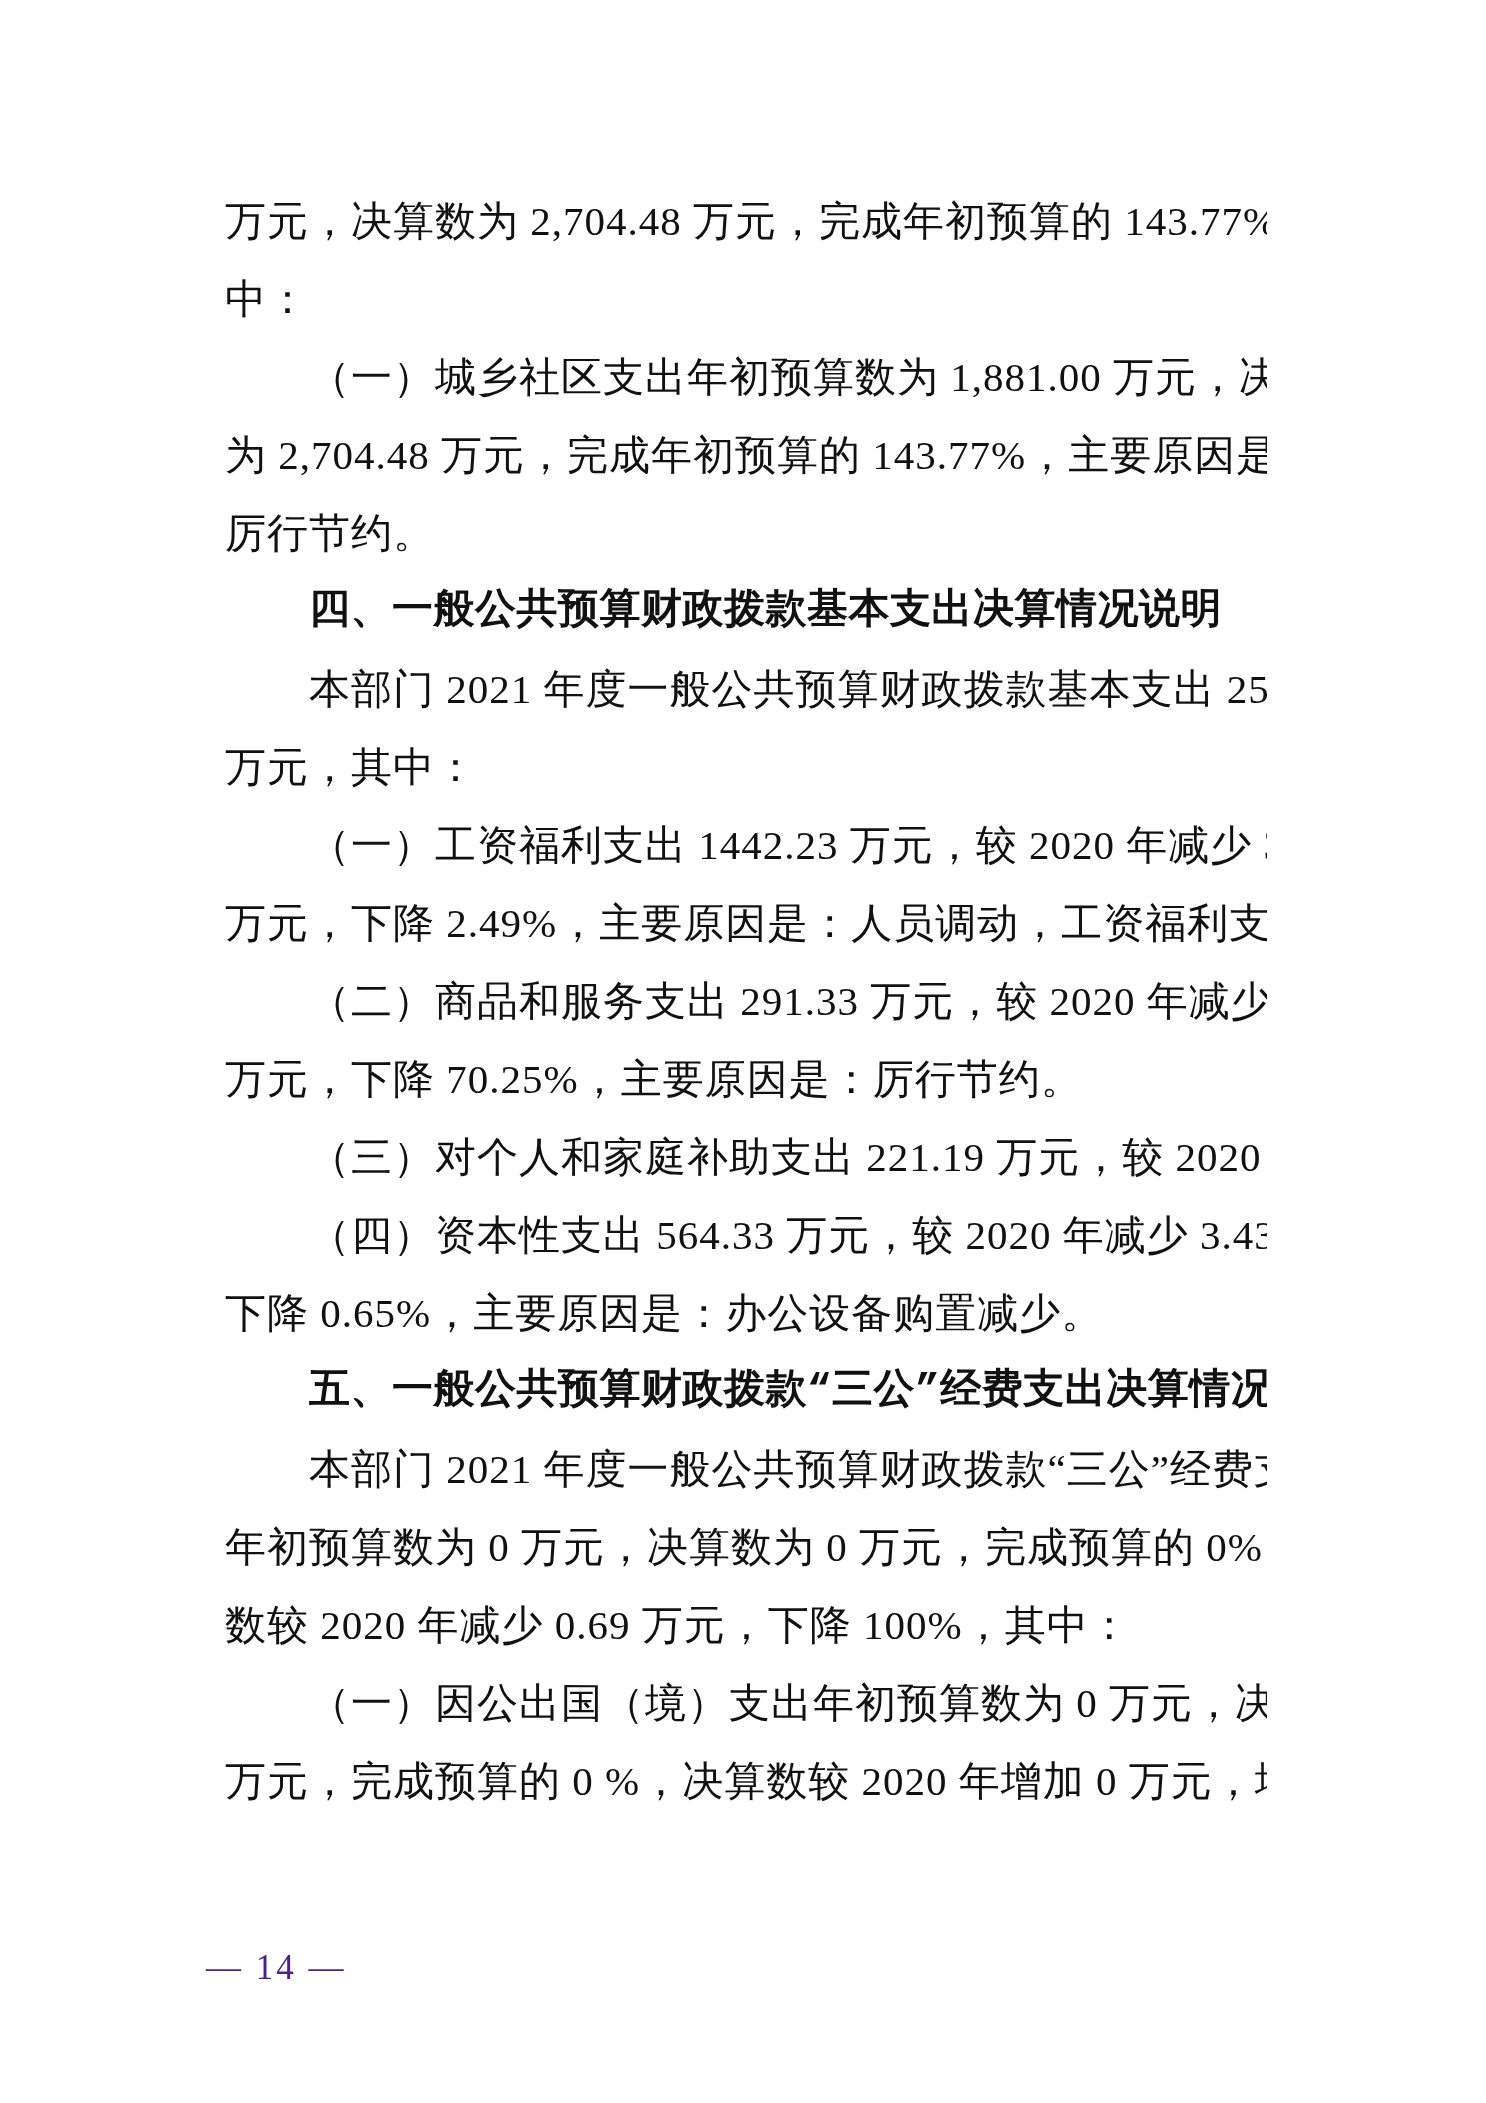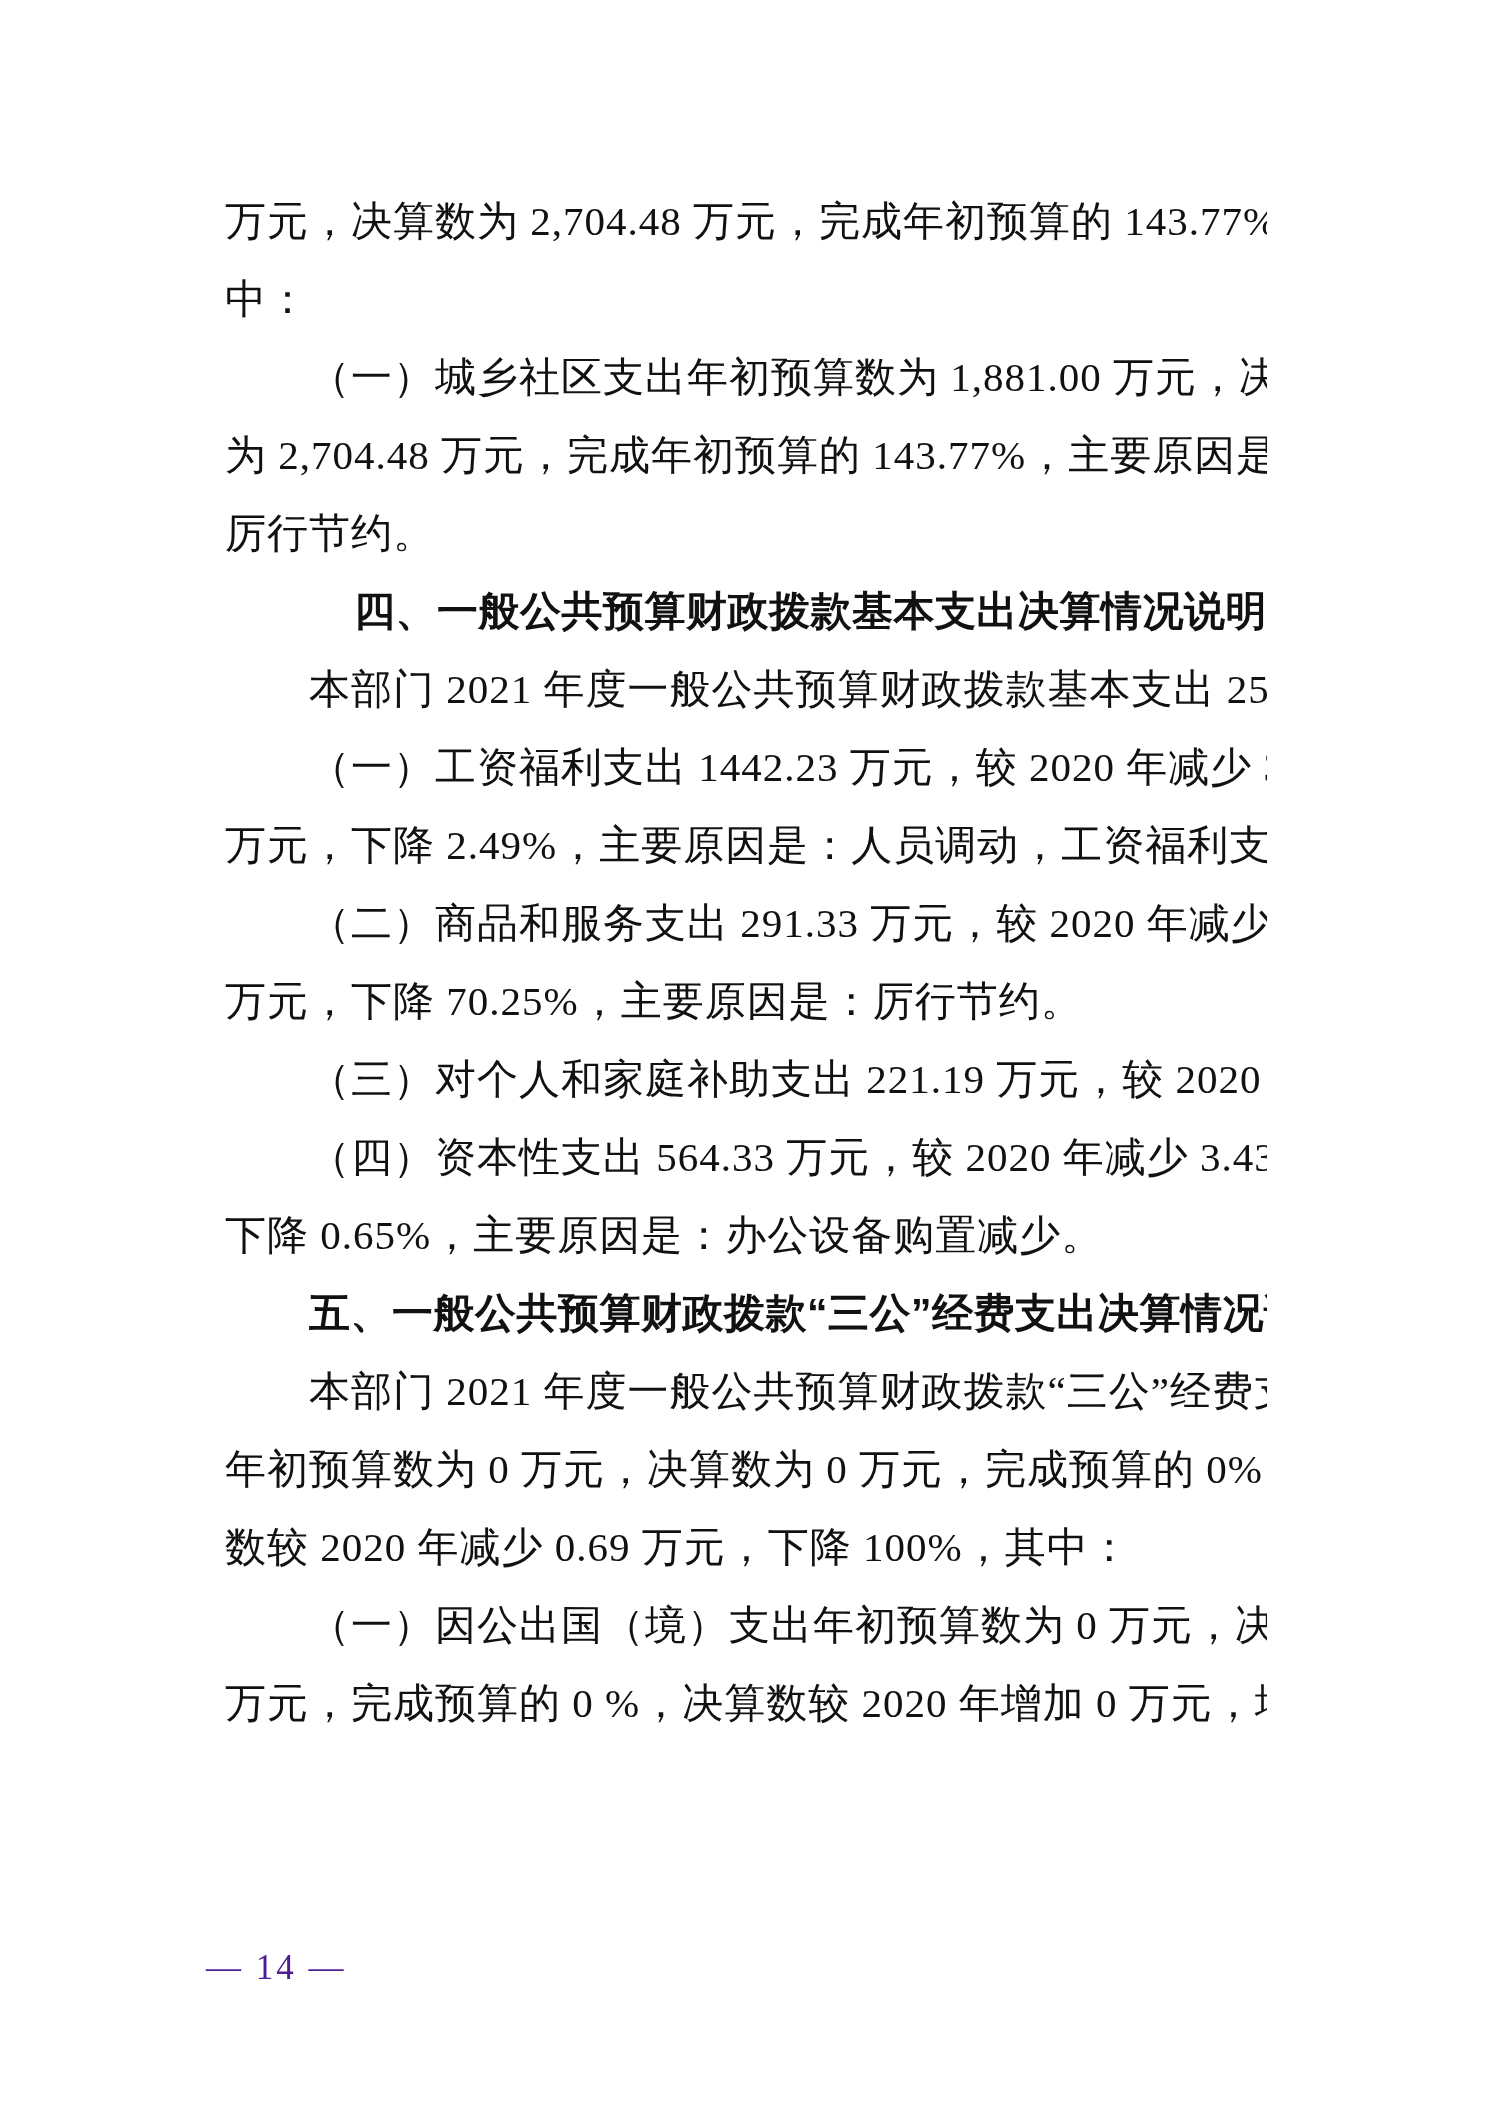--- a/index.html
+++ b/index.html
@@ -35,25 +35,24 @@
     white-space: nowrap;
     overflow: hidden;
     font-weight: normal;
     color: #111111;
     letter-spacing: 1px;
   }
   .line.indent {
     text-indent: 84px;
   }
   .line.heading {
-    font-family: Liberation Sans, sans-serif;
+    font-family: Liberation Mono, monospace;
     font-weight: bold;
     text-indent: 84px;
     letter-spacing: 0.5px;
-    text-align: right;
   }
   .page-footer {
     position: absolute;
     left: 206px;
     top: 1944px;
     font-size: 35px;
     line-height: 48px;
     font-family: "Liberation Serif", "DejaVu Serif", serif;
     color: #4c1d95;
     letter-spacing: 3px;
@@ -65,20 +64,21 @@
 <div class="page">
 
   <div class="text-block">
     <p class="line">万元，决算数为 2,704.48 万元，完成年初预算的 143.77%。其</p>
     <p class="line">中：</p>
     <p class="line indent">（一）城乡社区支出年初预算数为 1,881.00 万元，决算数</p>
     <p class="line">为 2,704.48 万元，完成年初预算的 143.77%，主要原因是：预</p>
     <p class="line">厉行节约。</p>
     <h2 class="line heading">四、一般公共预算财政拨款基本支出决算情况说明</h2>
     <p class="line indent">本部门 2021 年度一般公共预算财政拨款基本支出 2519.09</p>
+    <p class="line">万元，其中：</p>
     <p class="line indent">（一）工资福利支出 1442.23 万元，较 2020 年减少 36.96</p>
     <p class="line">万元，下降 2.49%，主要原因是：人员调动，工资福利支出减少。</p>
     <p class="line indent">（二）商品和服务支出 291.33 万元，较 2020 年减少 21.45</p>
     <p class="line">万元，下降 70.25%，主要原因是：厉行节约。</p>
     <p class="line indent">（三）对个人和家庭补助支出 221.19 万元，较 2020 年增加</p>
     <p class="line indent">（四）资本性支出 564.33 万元，较 2020 年减少 3.43 万元，</p>
     <p class="line">下降 0.65%，主要原因是：办公设备购置减少。</p>
     <h2 class="line heading">五、一般公共预算财政拨款“三公”经费支出决算情况说明</h2>
     <p class="line indent">本部门 2021 年度一般公共预算财政拨款“三公”经费支出</p>
     <p class="line">年初预算数为 0 万元，决算数为 0 万元，完成预算的 0%，决算</p>

